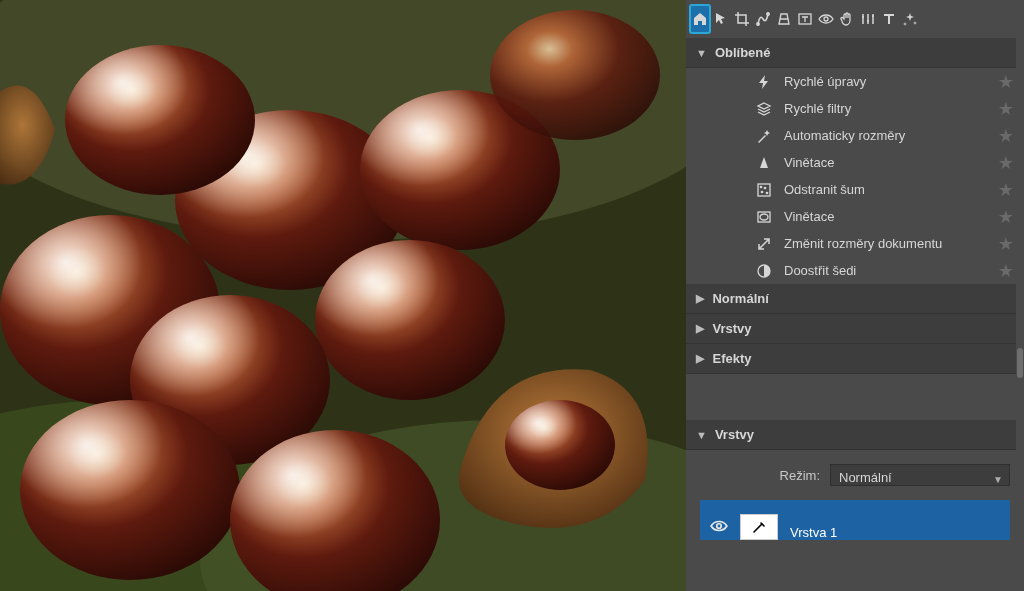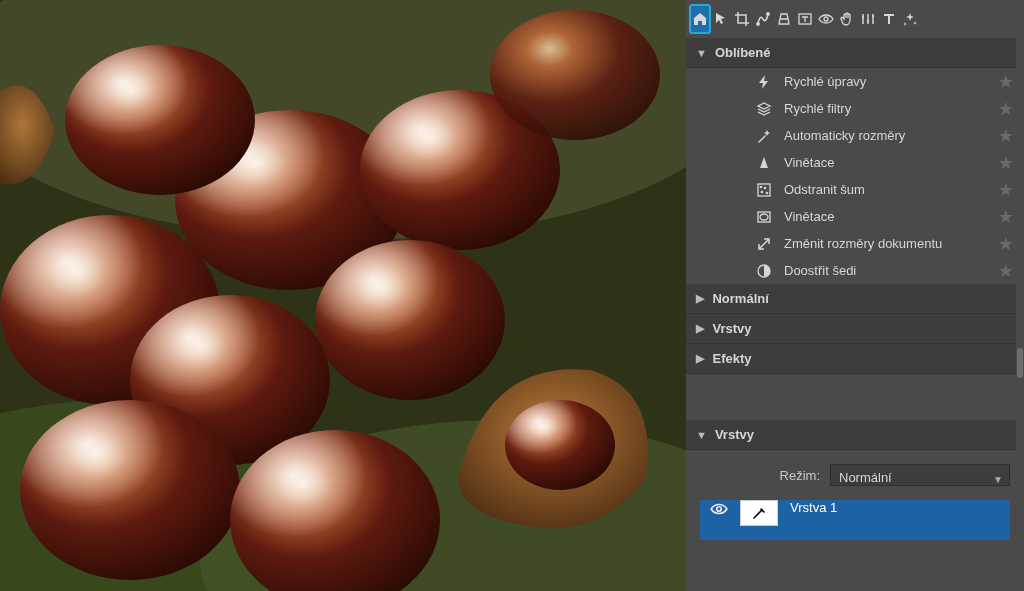--- a/index.html
+++ b/index.html
@@ -134,21 +134,21 @@
     position: absolute;
     right: 6px;
     font-size: 10px;
     color: #aaa;
   }
   .layer-row {
     margin-top: 14px;
     height: 40px;
     background: #1d63a3;
     display: flex;
-    align-items: flex-start;
+    align-items: flex-end;
     padding: 0 10px;
   }
   .eye { color: #e8e8e8; margin-right: 12px; font-size: 18px; }
   .thumb {
     width: 38px;
     height: 26px;
     background: #fff;
     border: 1px solid #ccc;
     display: flex;
     align-items: center;

